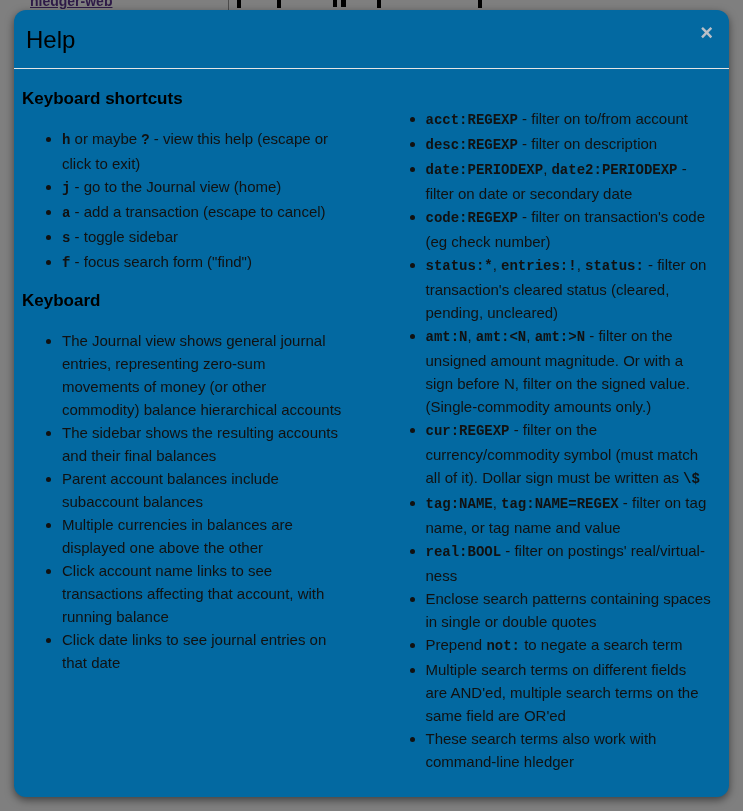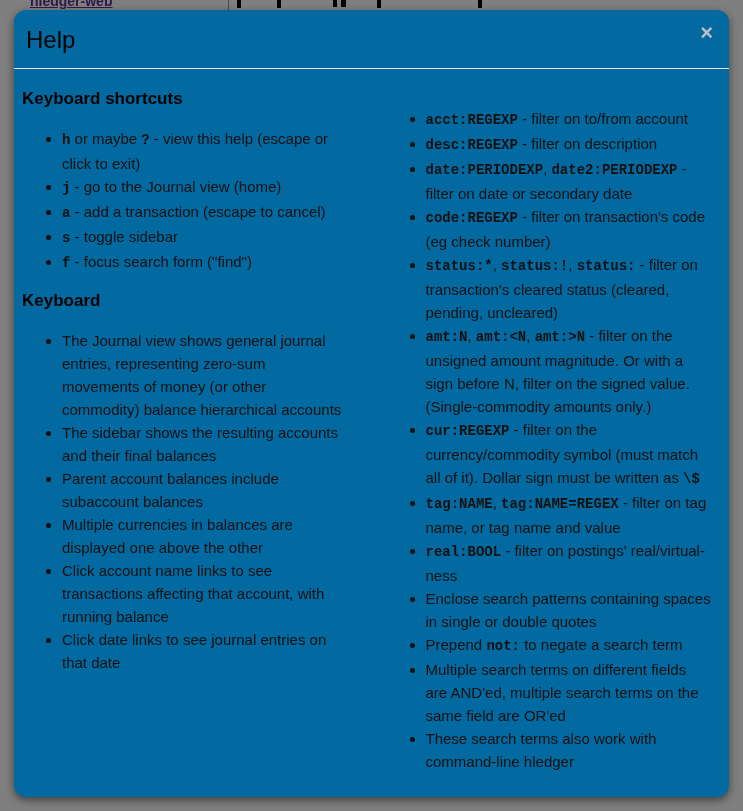--- a/index.html
+++ b/index.html
@@ -118,21 +118,21 @@
           <li>Click account name links to see transactions affecting that account, with running balance</li>
           <li>Click date links to see journal entries on that date</li>
         </ul>
       </div>
     <div class="help-col col-right">
         <ul>
           <li><code>acct:REGEXP</code> - filter on to/from account</li>
           <li><code>desc:REGEXP</code> - filter on description</li>
           <li><code>date:PERIODEXP</code>, <code>date2:PERIODEXP</code> - filter on date or secondary date</li>
           <li><code>code:REGEXP</code> - filter on transaction's code (eg check number)</li>
-          <li><code>status:*</code>, <code>status:!</code>, <code>status:</code> - filter on transaction's cleared status (cleared, pending, uncleared)</li>
+          <li><code>status:*</code>, <code>entries:!</code>, <code>status:</code> - filter on transaction's cleared status (cleared, pending, uncleared)</li>
           <li><code>amt:N</code>, <code>amt:&lt;N</code>, <code>amt:&gt;N</code> - filter on the unsigned amount magnitude. Or with a sign before N, filter on the signed value. (Single-commodity amounts only.)</li>
           <li><code>cur:REGEXP</code> - filter on the currency/commodity symbol (must match all of it). Dollar sign must be written as <code>\$</code></li>
           <li><code>tag:NAME</code>, <code>tag:NAME=REGEX</code> - filter on tag name, or tag name and value</li>
           <li><code>real:BOOL</code> - filter on postings' real/virtual-ness</li>
           <li>Enclose search patterns containing spaces in single or double quotes</li>
           <li>Prepend <code>not:</code> to negate a search term</li>
           <li>Multiple search terms on different fields are AND'ed, multiple search terms on the same field are OR'ed</li>
           <li>These search terms also work with command-line hledger</li>
         </ul>
       </div>

